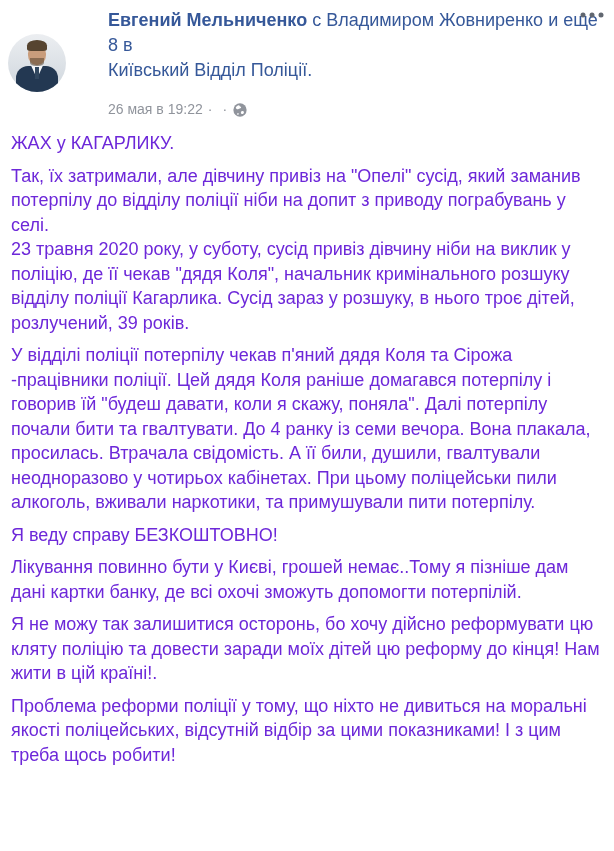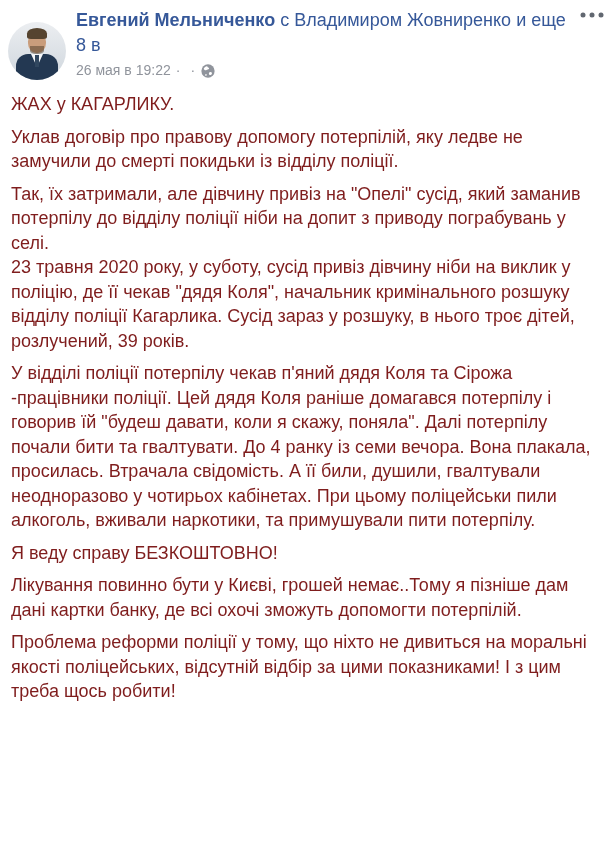--- a/index.html
+++ b/index.html
@@ -10,23 +10,24 @@
     overflow: hidden;
     font-family: "Liberation Sans", "DejaVu Sans", sans-serif;
     color: #1d2129;
     position: relative;
   }
   .post { width: 614px; height: 851px; background: #fff; position: relative; }
 
   
   .post-header {
     display: flex;
-    align-items: flex-end;
+    align-items: center;
     padding: 6px 12px 0 8px;
     position: relative;
+    gap: 32px;
   }
   .avatar {
     width: 58px; height: 58px;
     border-radius: 50%;
     overflow: hidden;
     position: relative;
     flex: 0 0 58px;
     background: linear-gradient(180deg, #eceef1 0%, #cfd6dd 100%);
     cursor: pointer;
   }
@@ -69,21 +70,21 @@
   .byline {
     font-size: 18px;
     line-height: 25px;
     color: #365899;
     max-width: 500px;
   }
   .byline a { color: #365899; text-decoration: none; cursor: pointer; }
   .byline .author { font-weight: bold; }
   .byline .connector { color: #365899; }
   .timestamp-row {
-    margin-top: 3px;
+    margin-top: 17px;
     font-size: 14px;
     line-height: 19px;
     color: #90949c;
     display: flex;
     align-items: center;
   }
   .timestamp-row a { color: #90949c; text-decoration: none; cursor: pointer; }
   .timestamp-row .sep { margin: 0 5px; }
   .globe { display: inline-block; width: 14px; height: 14px; margin-left: 1px; }
   .menu-dots {
@@ -95,21 +96,21 @@
   }
 
   
   .post-body {
     padding: 12px 11px 0 11px;
   }
   .post-body p {
     font-size: 18px;
     line-height: 24.5px;
     margin: 0 0 8px 0;
-    color: #7f1d1d;
+    color: #6d28d9;
     white-space: pre-line;
   }
 </style>
 </head>
 <body>
 
 <div class="post">
 
   <div class="post-header">
 
@@ -122,20 +123,21 @@
       <div class="beard"></div>
     </div>
 
     <div class="header-text">
       <div class="byline">
         <a class="author">Евгений Мельниченко</a>
         <span class="connector">с</span>
         <a>Владимиром Жовниренко</a>
         <span class="connector">и еще 8 в</span>
         <br>
+        <a>Київський Відділ Поліції.</a>
       </div>
 
       <div class="timestamp-row">
         <a>26 мая в 19:22</a>
         <span class="sep">·</span>
         <span class="sep">·</span>
         <span class="globe">
           <svg width="14" height="14" viewBox="0 0 16 16">
             <circle cx="8" cy="8" r="7.6" fill="#90949c"></circle>
             <path fill="#ffffff" d="M3.2 5.2c.6-1.6 2.2-2.8 3.6-2.7.9.1.5 1.2 1.4 1.5.9.2 1.4 1 .8 1.8-.6.8-1.9.4-2.7 1.1-.7.6-1.8.4-2.4-.3-.4-.5-.9-.8-.7-1.4z"></path>
@@ -150,22 +152,22 @@
       <svg width="24" height="6" viewBox="0 0 24 6">
         <circle cx="3" cy="3" r="2.5" fill="#616770"></circle>
         <circle cx="12" cy="3" r="2.5" fill="#616770"></circle>
         <circle cx="21" cy="3" r="2.5" fill="#616770"></circle>
       </svg>
     </div>
   </div>
 
   <div class="post-body">
     <p>ЖАХ у КАГАРЛИКУ.</p>
-    <p>Уклав договір про правову допомогу потерпілій, яку ледве не замучили до смерті покидьки із відділу поліції.</p>
     <p>Так, їх затримали, але дівчину привіз на "Опелі" сусід, який заманив потерпілу до відділу поліції ніби на допит з приводу пограбувань у селі.
 23 травня 2020 року, у суботу, сусід привіз дівчину ніби на виклик у поліцію, де її чекав "дядя Коля", начальник кримінального розшуку відділу поліції Кагарлика. Сусід зараз у розшуку, в нього троє дітей, розлучений, 39 років.</p>
     <p>У відділі поліції потерпілу чекав п'яний дядя Коля та Сірожа -працівники поліції. Цей дядя Коля раніше домагався потерпілу і говорив їй "будеш давати, коли я скажу, поняла". Далі потерпілу почали бити та гвалтувати. До 4 ранку із семи вечора. Вона плакала, просилась. Втрачала свідомість. А її били, душили, гвалтували неодноразово у чотирьох кабінетах. При цьому поліцейськи пили алкоголь, вживали наркотики, та примушували пити потерпілу.</p>
     <p>Я веду справу БЕЗКОШТОВНО!</p>
     <p>Лікування повинно бути у Києві, грошей немає..Тому я пізніше дам дані картки банку, де всі охочі зможуть допомогти потерпілій.</p>
+    <p>Я не можу так залишитися осторонь, бо хочу дійсно реформувати цю кляту поліцію та довести заради моїх дітей цю реформу до кінця! Нам жити в цій країні!.</p>
     <p>Проблема реформи поліції у тому, що ніхто не дивиться на моральні якості поліцейських, відсутній відбір за цими показниками! І з цим треба щось робити!</p>
   </div>
 
 </div>
 
 </body></html>

